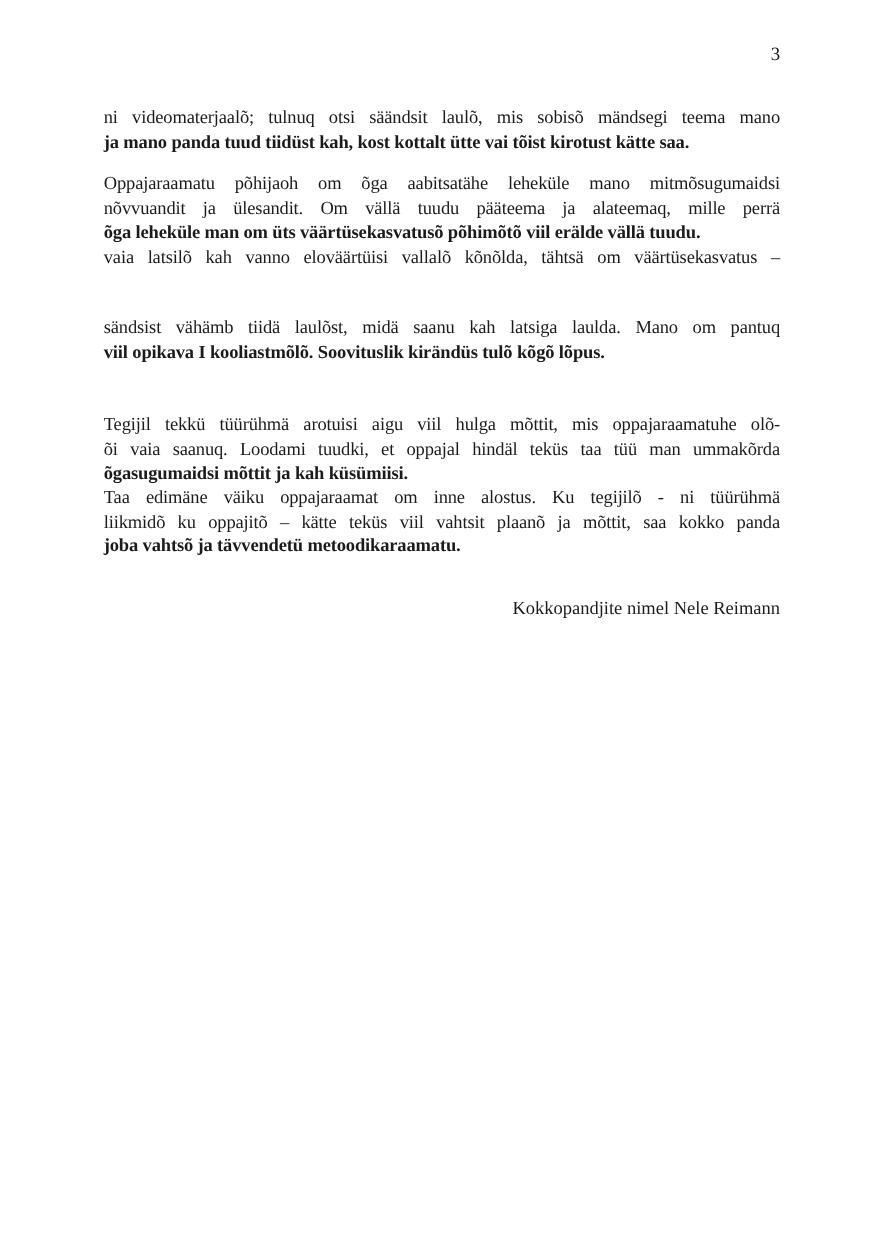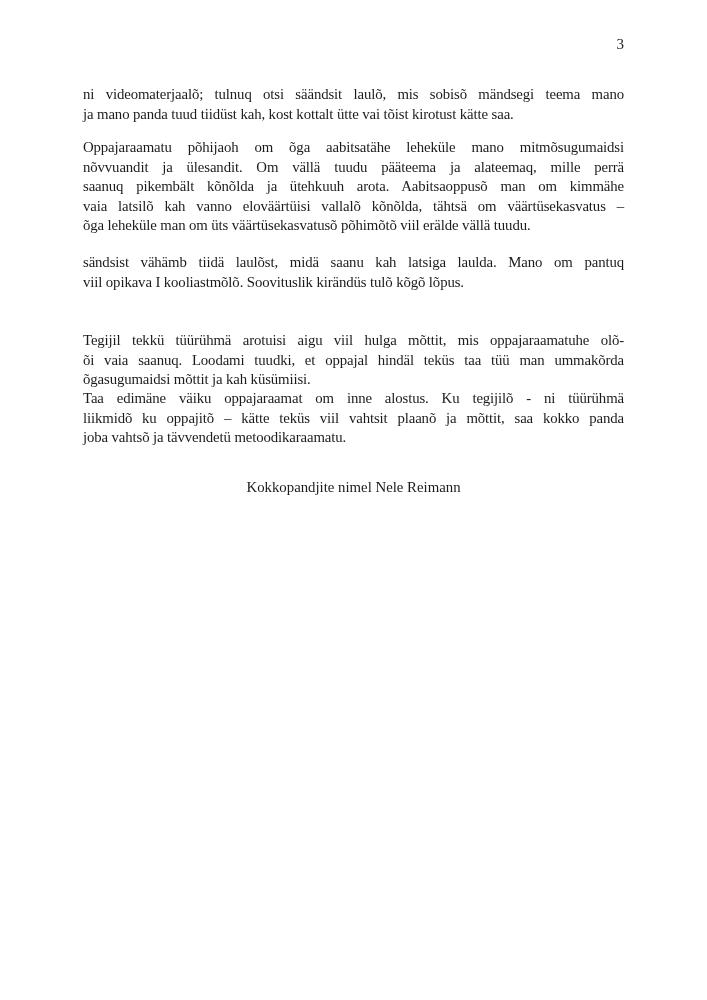--- a/index.html
+++ b/index.html
@@ -34,54 +34,54 @@
     letter-spacing: -0.12px;
   }
   .para .line {
     text-align: justify;
     text-align-last: justify;
     white-space: normal;
   }
   .para .line.last {
     text-align: center;
     text-align-last: left;
+    font-weight: bold;
   }
   .p1 { top: 85px; }
   .p2 { top: 138px; }
   .p3 { top: 253px; }
   .p4 { top: 331px; }
   .p5 { top: 389px; }
   .signature {
     position: absolute;
     left: 83px;
     width: 541px;
     top: 478px;
     font-size: 14.8px;
     line-height: 19.5px;
-    text-align: center;
+    text-align: right;
   }
 </style>
 </head>
 <body>
 
 <div class="page">
 
   <div class="pagenum">3</div>
 
   <div class="para p1">
     <div class="line">ni videomaterjaalõ; tulnuq otsi säändsit laulõ, mis sobisõ mändsegi teema mano</div>
     <div class="line last">ja mano panda tuud tiidüst kah, kost kottalt ütte vai tõist kirotust kätte saa.</div>
   </div>
 
   <div class="para p2">
     <div class="line">Oppajaraamatu põhijaoh om õga aabitsatähe leheküle mano mitmõsugumaidsi</div>
     <div class="line">nõvvuandit ja ülesandit. Om vällä tuudu pääteema ja alateemaq, mille perrä</div>
-    <div class="line">saanuq pikembält kõnõlda ja ütehkuuh arota. Aabitsaoppusõ man om kimmähe</div>
+    <div class="line last">õga leheküle man om üts väärtüsekasvatusõ põhimõtõ viil erälde vällä tuudu.</div>
     <div class="line">vaia latsilõ kah vanno eloväärtüisi vallalõ kõnõlda, tähtsä om väärtüsekasvatus –</div>
-    <div class="line last">õga leheküle man om üts väärtüsekasvatusõ põhimõtõ viil erälde vällä tuudu.</div>
   </div>
 
   <div class="para p3">
     <div class="line">sändsist vähämb tiidä laulõst, midä saanu kah latsiga laulda. Mano om pantuq</div>
     <div class="line last">viil opikava I kooliastmõlõ. Soovituslik kirändüs tulõ kõgõ lõpus.</div>
   </div>
 
   <div class="para p4">
     <div class="line">Tegijil tekkü tüürühmä arotuisi aigu viil hulga mõttit, mis oppajaraamatuhe olõ-</div>
     <div class="line">õi vaia saanuq. Loodami tuudki, et oppajal hindäl teküs taa tüü man ummakõrda</div>

